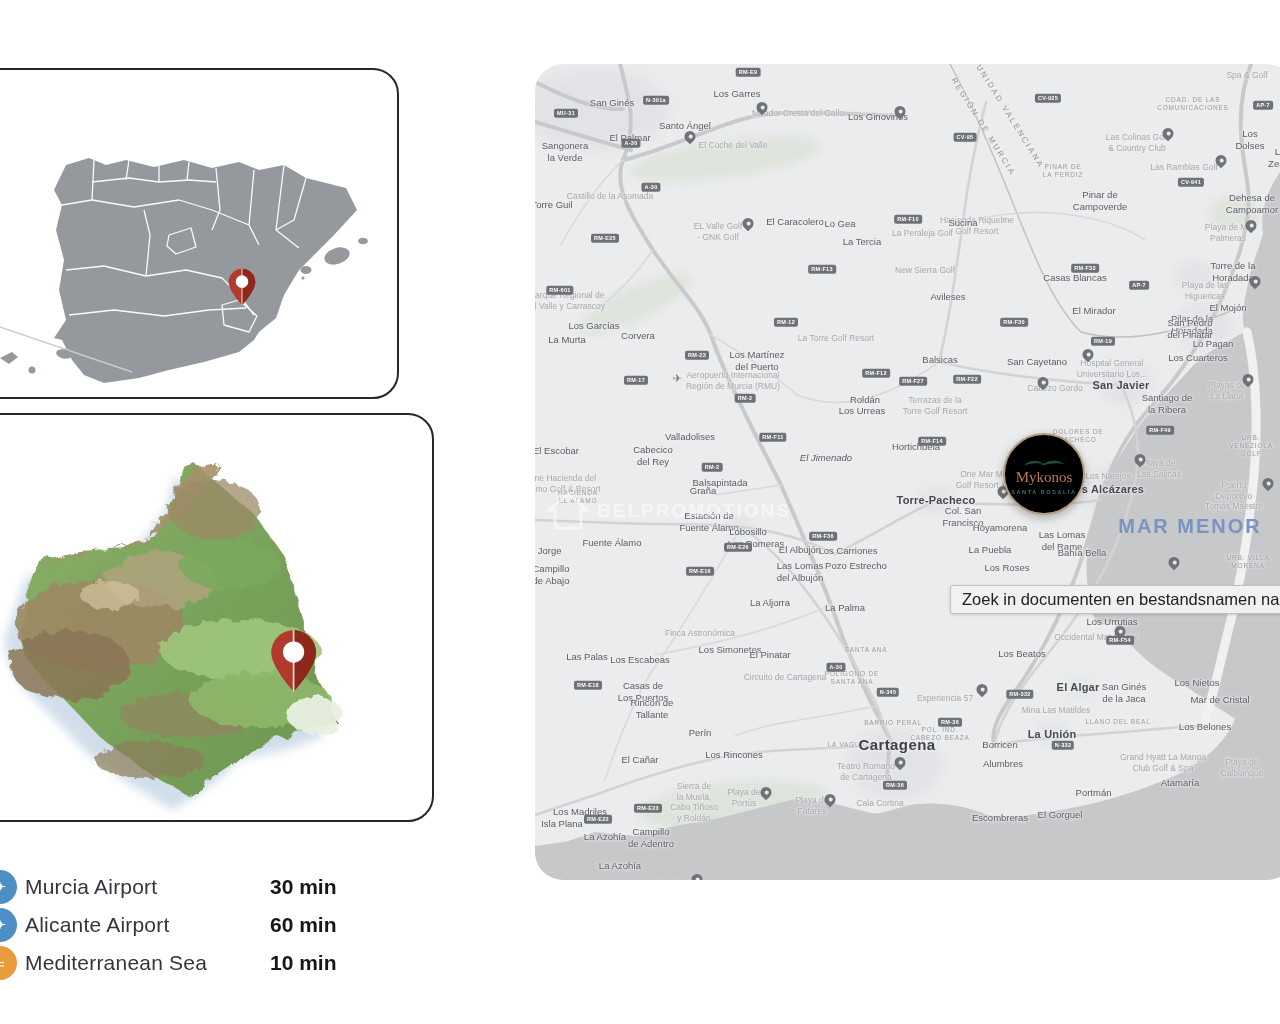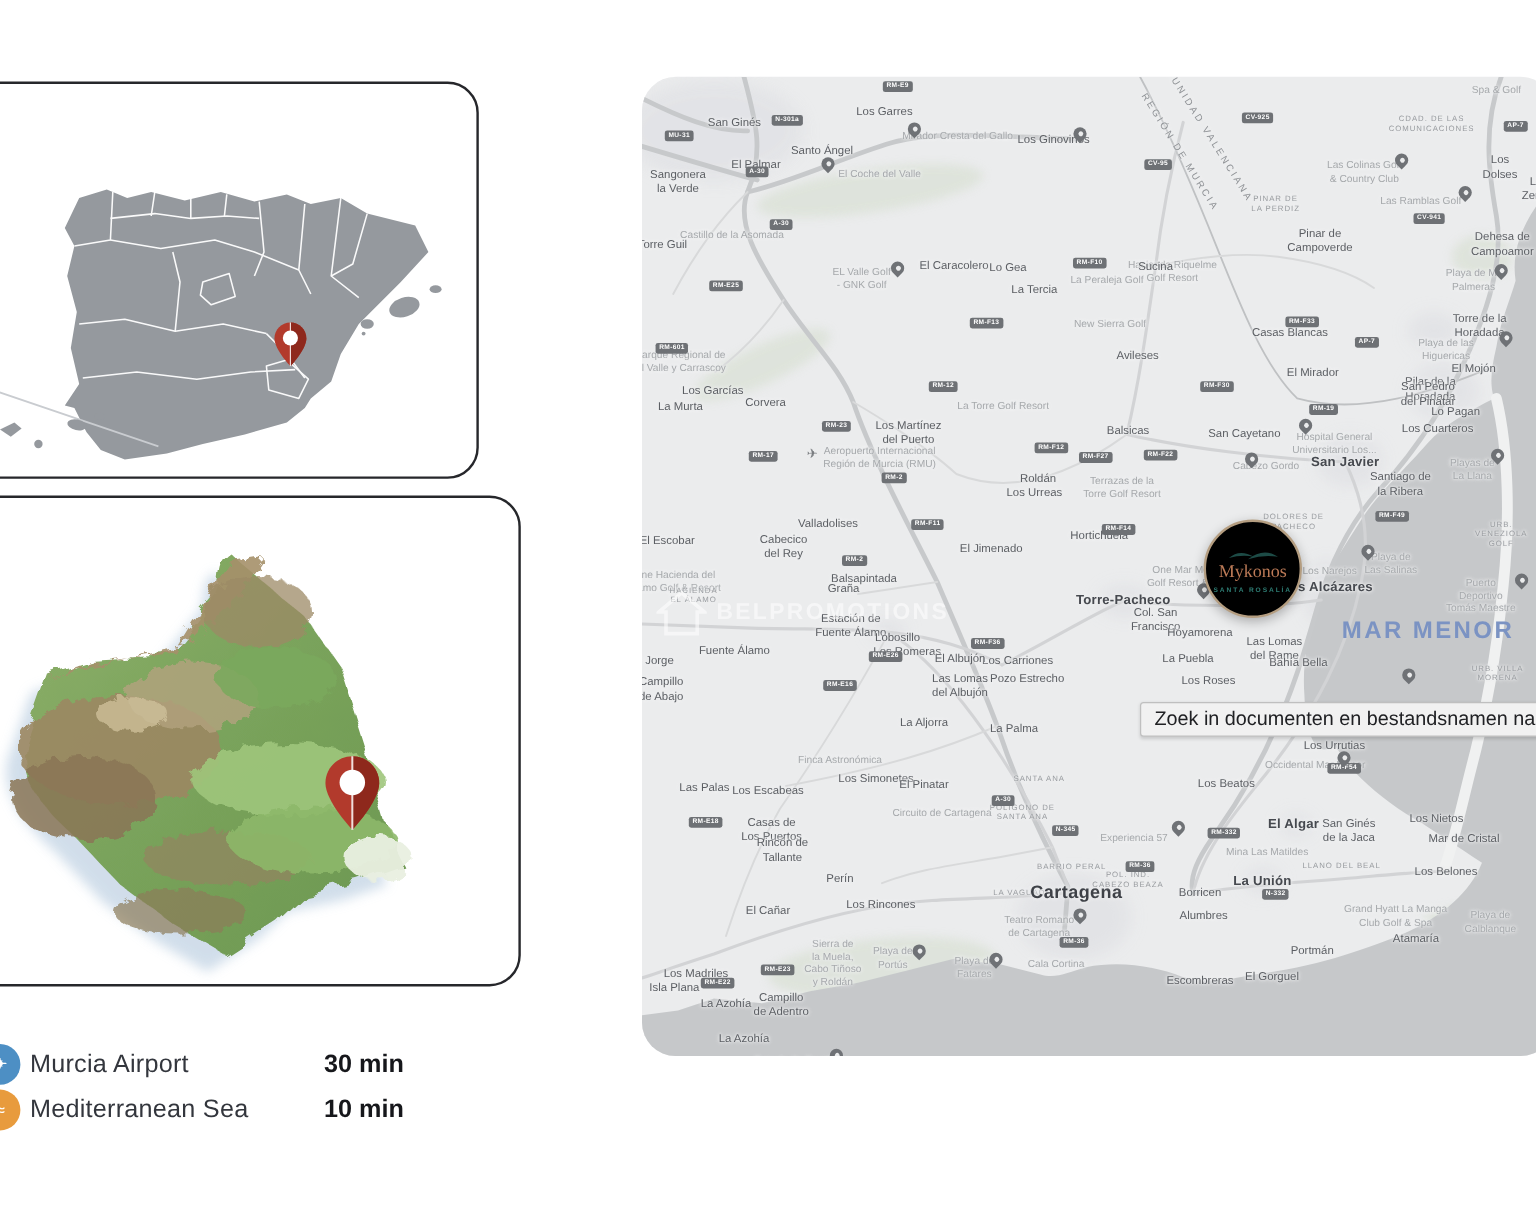--- a/index.html
+++ b/index.html
@@ -168,20 +168,25 @@
         <rect x="19.3" y="1" width="1.4" height="52" fill="#ffffff" opacity="0.85"></rect>
       </g>
     </svg>
   </div>
 
   <div class="legend">
     <div class="lrow">
       <span class="licon blue">✈</span>
       <span class="llabel">Murcia Airport</span>
       <span class="ltime">30 min</span>
+    </div>
+    <div class="lrow">
+      <span class="licon blue">✈</span>
+      <span class="llabel">Alicante Airport</span>
+      <span class="ltime">60 min</span>
     </div>
     <div class="lrow">
       <span class="licon orange">≈</span>
       <span class="llabel">Mediterranean Sea</span>
       <span class="ltime">10 min</span>
     </div>
   </div>
 
   <div class="map">
     <svg class="base" width="760" height="816" viewBox="0 0 760 816">
@@ -330,21 +335,21 @@
         <span class="ml f" style="left: 198px; top: 317px;">Aeropuerto Internacional
 Región de Murcia (RMU)</span>
         <span class="ml f" style="left: 301px; top: 274px;">La Torre Golf Resort</span>
         <span class="ml t" style="left: 330px; top: 336px;">Roldán</span>
         <span class="ml t" style="left: 327px; top: 347px;">Los Urreas</span>
         <span class="ml f" style="left: 400px; top: 342px;">Terrazas de la
 Torre Golf Resort</span>
         <span class="ml t" style="left: 155px; top: 373px;">Valladolises</span>
         <span class="ml t" style="left: 118px; top: 392px;">Cabecico
 del Rey</span>
-        <span class="ml t" style="left: 291px; top: 394px;">El Jimenado</span>
+        <span class="ml t" style="left: 291px; top: 394px; font-style: italic;">El Jimenado</span>
         <span class="ml t" style="left: 381px; top: 383px;">Hortichuela</span>
         <span class="ml t" style="left: 185px; top: 419px;">Balsapintada</span>
         <span class="ml t" style="left: 168px; top: 427px;">Graña</span>
         <span class="ml t" style="left: 21px; top: 387px;">El Escobar</span>
         <span class="ml f" style="left: 27px; top: 420px;">One Hacienda del
 Álamo Golf &amp; Resort</span>
         <span class="ml c" style="left: 43px; top: 433px;">HACIENDA
 EL ÁLAMO</span>
         <span class="ml t" style="left: 174px; top: 458px;">Estación de
 Fuente Álamo</span>

